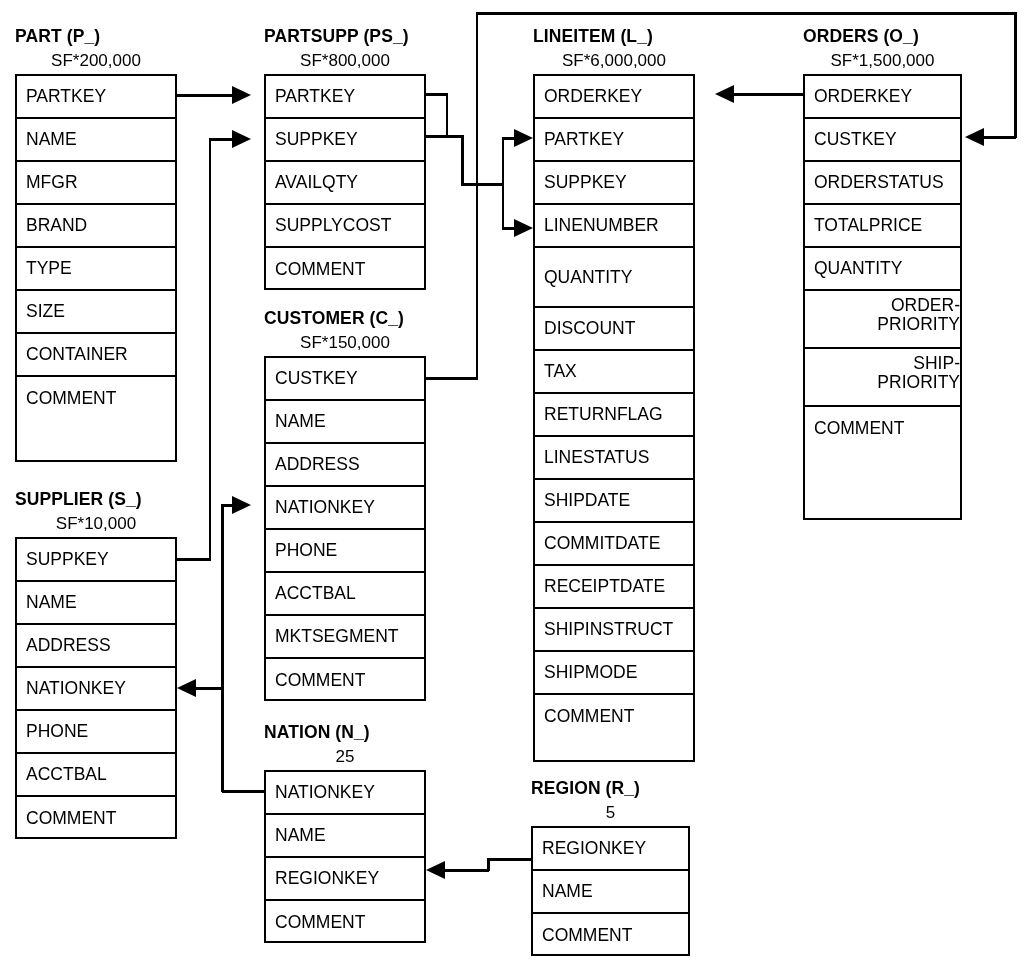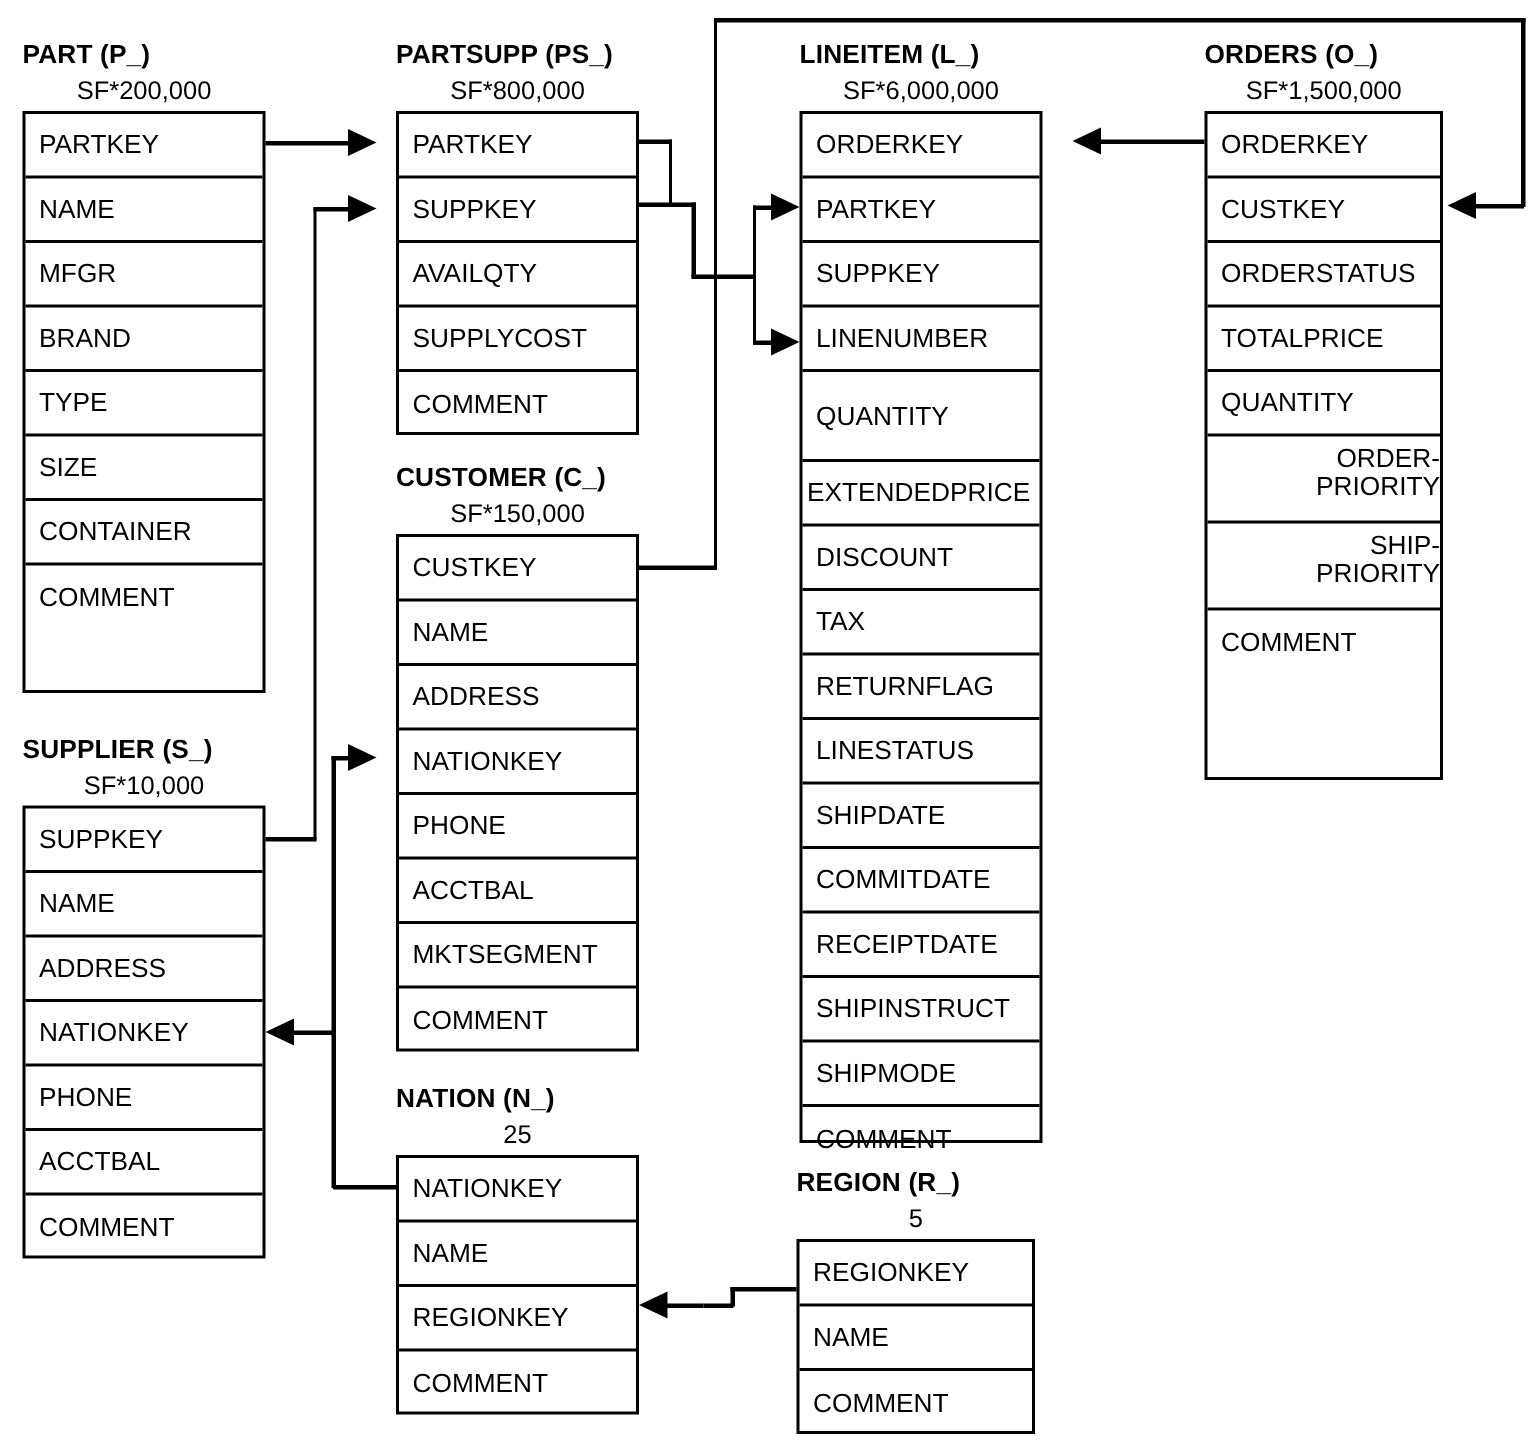--- a/index.html
+++ b/index.html
@@ -112,21 +112,20 @@
 
   <div class="entity" style="left:533px; top:28px; width:162px;">
     <div class="entity-title" style="top:0px;">LINEITEM (L_)</div>
     <div class="entity-count" style="top:24px;text-align:center;">SF*6,000,000</div>
     <div class="fields" style="top:46px; width:162px; height:688px;">
       <div class="field" style="height:43px;">ORDERKEY</div>
       <div class="field" style="height:43px;">PARTKEY</div>
       <div class="field" style="height:43px;">SUPPKEY</div>
       <div class="field" style="height:43px;">LINENUMBER</div>
       <div class="field" style="height:60px;">QUANTITY</div>
-      <div class="field overflow" style="height:43px; padding-left:3px;">EXTENDEDPRICE</div>
       <div class="field" style="height:43px;">DISCOUNT</div>
       <div class="field" style="height:43px;">TAX</div>
       <div class="field" style="height:43px;">RETURNFLAG</div>
       <div class="field" style="height:43px;">LINESTATUS</div>
       <div class="field" style="height:43px;">SHIPDATE</div>
       <div class="field" style="height:43px;">COMMITDATE</div>
       <div class="field" style="height:43px;">RECEIPTDATE</div>
       <div class="field" style="height:43px;">SHIPINSTRUCT</div>
       <div class="field" style="height:43px;">SHIPMODE</div>
       <div class="field" style="height:43px;">COMMENT</div>

